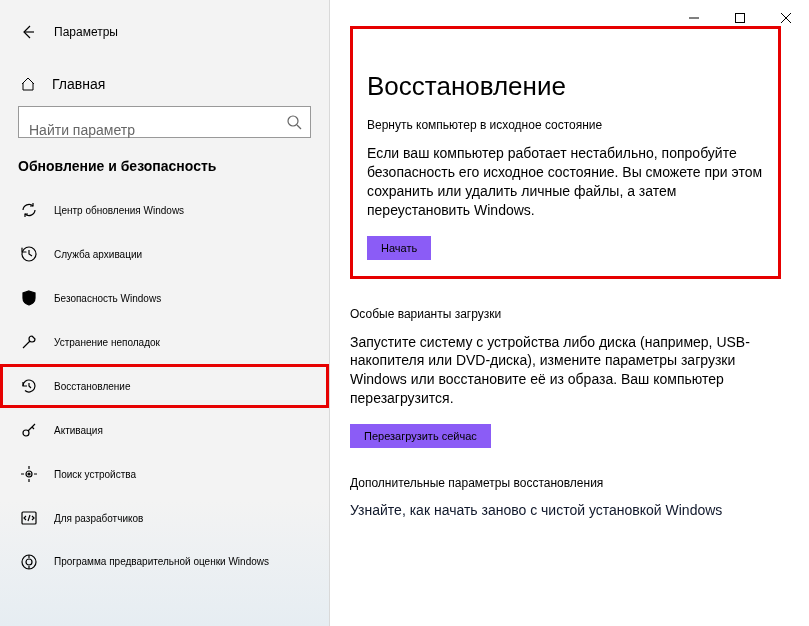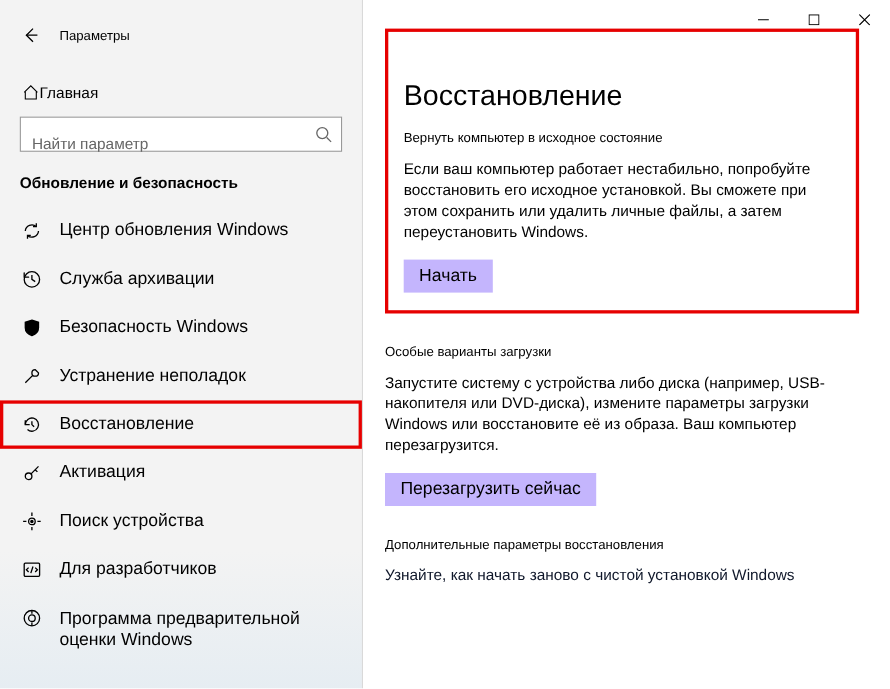--- a/index.html
+++ b/index.html
@@ -19,21 +19,21 @@
       display: flex; flex-direction: column;
     }
     .titlebar {
       display: flex; align-items: center;
       padding: 24px 20px;
       gap: 18px;
     }
     .back-arrow { width:16px; height:16px; display:flex; align-items:center; justify-content:center; }
     .titlebar-text { font-size: 12px; }
     .home {
-      display: flex; align-items: center; gap: 0;
+      display: flex; align-items: center; gap: 16px;
       padding: 12px 20px 10px 20px;
     }
     .home-icon { width:16px; height:16px; }
     .search-wrap { padding: 0 18px 0 18px; margin-top: 4px; }
     .search {
       width: 100%; height: 32px;
       border: 1px solid #999;
       background: #fff;
       display: flex; align-items: center;
       padding: 0 8px 0 10px;
@@ -45,23 +45,23 @@
     }
     .search input::placeholder { color: #666; }
     .search-icon { width:16px; height:16px; color:#666; }
     .section-title {
       font-weight: 700;
       padding: 20px 18px 14px 18px;
       font-size: 14px;
     }
     .nav-list { display:flex; flex-direction:column; }
     .nav-item {
-      display:flex; align-items:flex-start; gap:16px;
+      display:flex; align-items:center; gap:16px;
       padding: 13px 20px;
-      font-size: 16px;
+      font-size: 10px;
       cursor: pointer;
     }
     .nav-icon { width:18px; height:18px; flex-shrink:0; display:flex; align-items:center; justify-content:center;}
     .nav-item.selected {
       outline: 3px solid #e60000;
       outline-offset: -3px;
     }
     .nav-wrap-text { line-height: 1.2; }
     .content {
       flex: 1; padding: 20px 28px 0 20px;
@@ -84,24 +84,24 @@
     }
     h2 {
       font-size: 12px; font-weight: 400;
       margin-bottom: 12px;
     }
     .section p {
       font-size: 14px; line-height: 1.35;
       margin-bottom: 16px;
     }
     .btn {
-      background: #c4b5fd;
+      background: #8b5cf6;
       border: none;
       padding: 6px 14px;
-      font-size: 16px;
+      font-size: 11px;
       cursor: pointer;
     }
     .section.boxed {
       border: 3px solid #e60000;
       padding: 16px 14px 16px 14px;
       margin-bottom: 28px;
       margin-top: 6px;
     }
     .section { margin-bottom: 28px; }
     .link { color: #0f172a; cursor:pointer; font-size:14px; }
@@ -246,21 +246,21 @@
     <div class="win-btn">
       <svg width="10" height="10" viewBox="0 0 10 10">
           <path d="M0 0 L10 10 M10 0 L0 10" stroke="#000" stroke-width="1"></path>
         </svg>
     </div>
   </div>
 
   <div class="section boxed">
     <h1>Восстановление</h1>
     <h2>Вернуть компьютер в исходное состояние</h2>
-    <p>Если ваш компьютер работает нестабильно, попробуйте восстановить его исходное установкой. Вы сможете при этом сохранить или удалить личные файлы, а затем переустановить Windows.</p>
+    <p>Если ваш компьютер работает нестабильно, попробуйте безопасность его исходное состояние. Вы сможете при этом сохранить или удалить личные файлы, а затем переустановить Windows.</p>
     <button class="btn">Начать</button>
   </div>
 
   <div class="section">
     <h2>Особые варианты загрузки</h2>
     <p>Запустите систему с устройства либо диска (например, USB-накопителя или DVD-диска), измените параметры загрузки Windows или восстановите её из образа. Ваш компьютер перезагрузится.</p>
     <button class="btn">Перезагрузить сейчас</button>
   </div>
 
   <div class="section">

